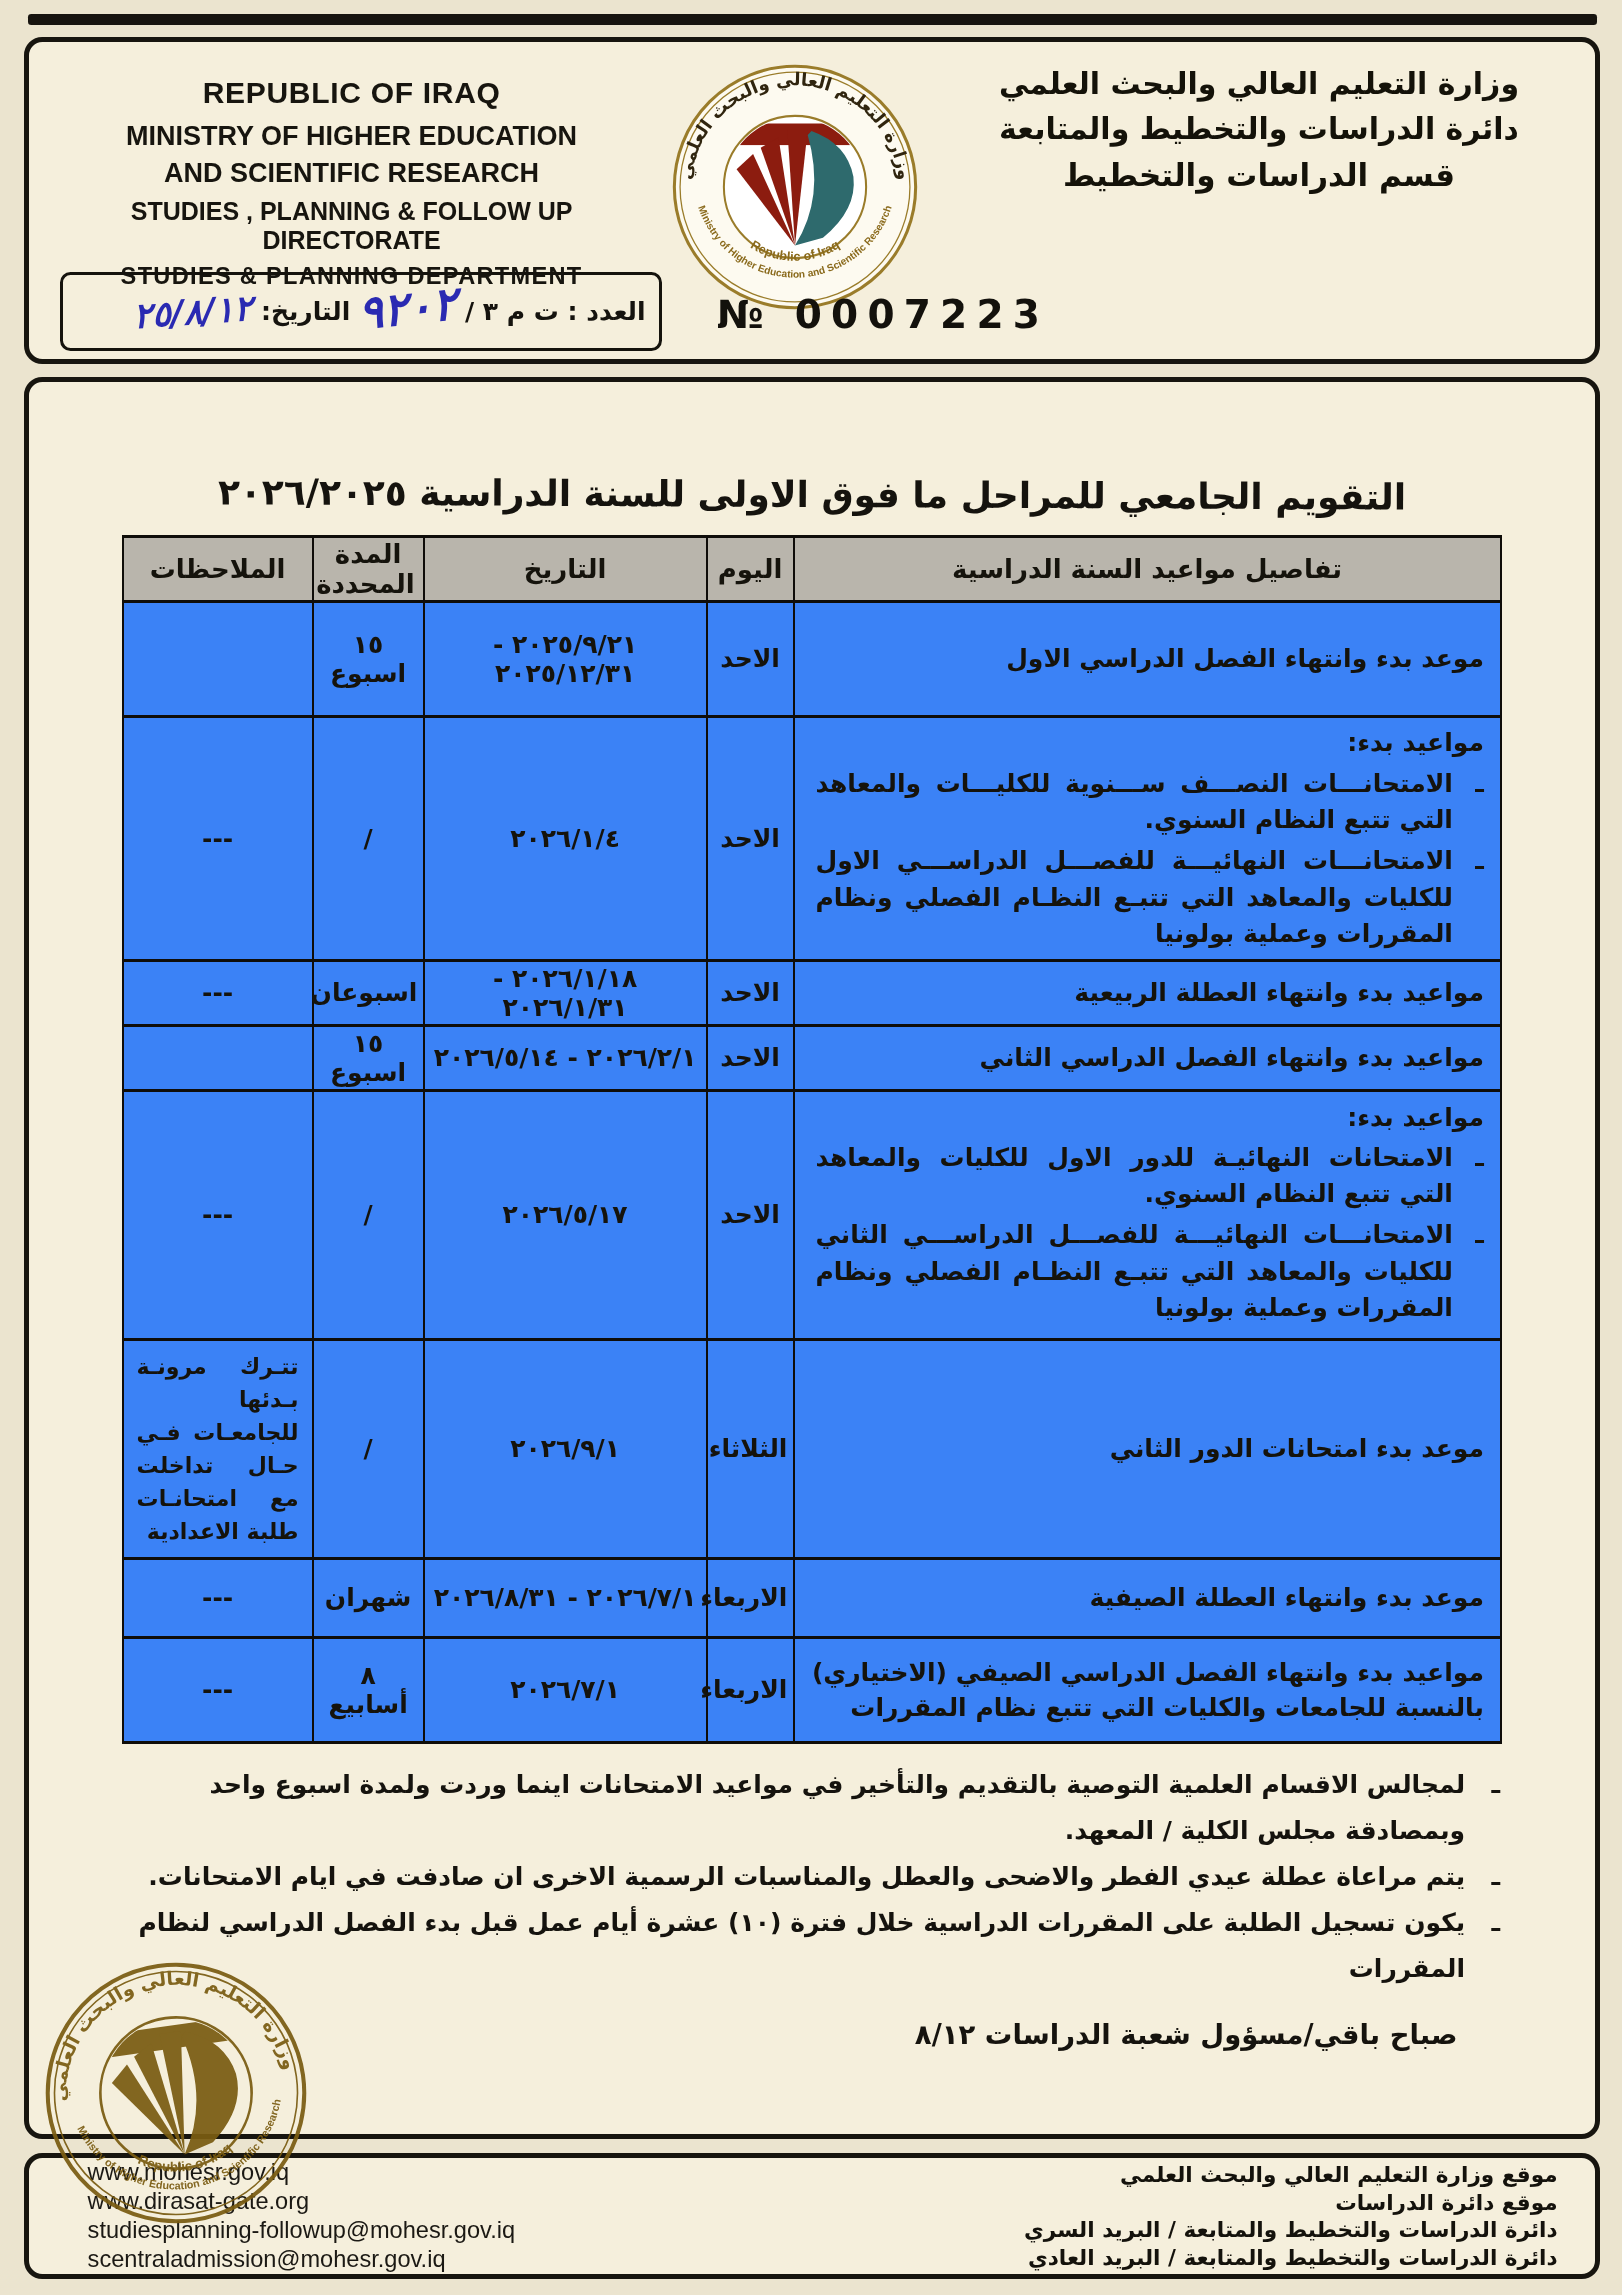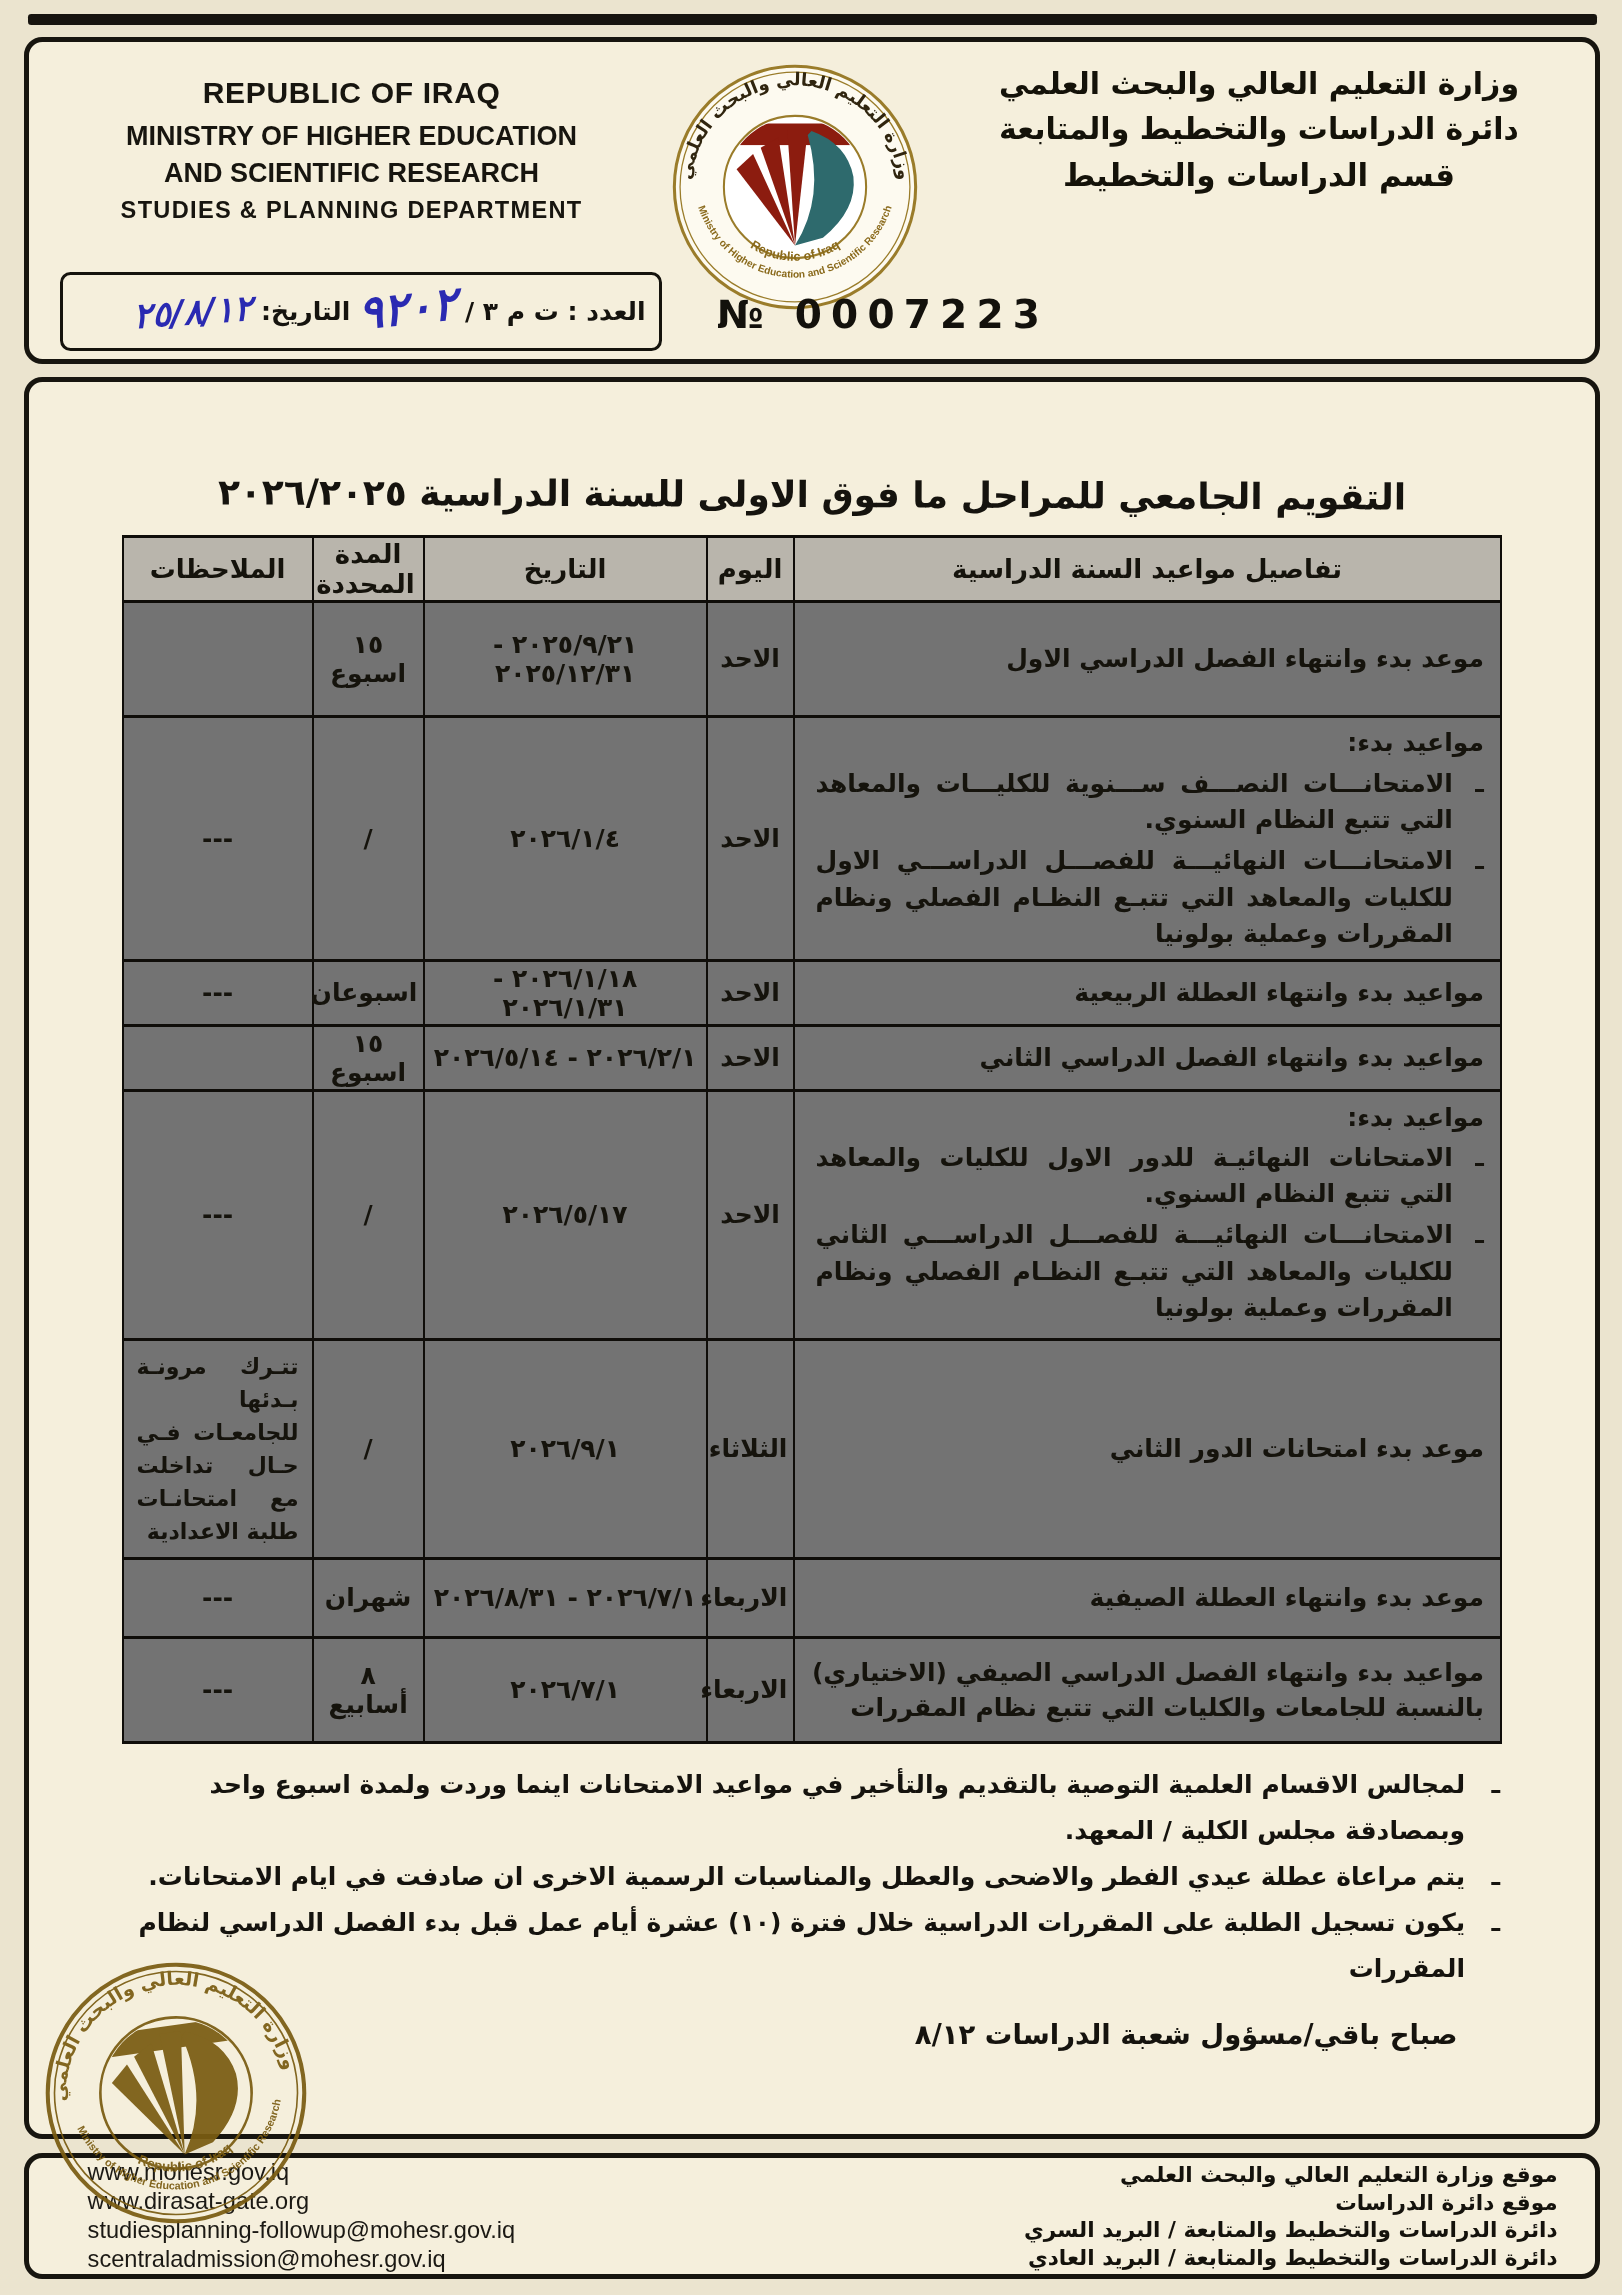--- a/index.html
+++ b/index.html
@@ -49,21 +49,21 @@
   .serial .digits { margin-left:26px; letter-spacing:9.2px; }
 
   
   .doc-title { margin:92px auto 0; text-align:center; direction:rtl;
     font-size:36px; font-weight:bold; transform:rotate(0.25deg); }
 
   table.cal { width:1377px; margin:19.6px auto 0; border-collapse:collapse;
     direction:rtl; table-layout:fixed; font-weight:bold; color:#15130c; }
   .cal th, .cal td { border:2px solid #0f0d09; border-top-width:3.9px; border-bottom-width:3.9px; box-sizing:border-box; }
   .cal th { background:#b9b5ac; height:65px; font-size:26px; padding:0 7.9px; }
-  .cal td { font-size:25px; background:#737373; }
+  .cal td { font-size:25px; background:#3b82f6; }
   td.c-mid { text-align:center; vertical-align:middle; padding:0 5.2px; }
   td.c-det { text-align:right; vertical-align:middle; padding:6.5px 15.7px; line-height:1.4; }
   td.c-det.top { vertical-align:top; padding-top:7.9px; }
   .b-item { display:flex; margin-top:5.2px; line-height:1.45; }
   .bdash { width:31px; flex:none; }
   .b-text { flex:1; text-align:justify; padding-left:5.2px; }
   td.c-note-long { font-size:22px; line-height:1.5; text-align:justify; padding:9.2px 13px; vertical-align:middle; }
   tr.rh1{height:115px} tr.rh2{height:222px} tr.rh3{height:65px}
   tr.rh4{height:65px} tr.rh5{height:249px} tr.rh6{height:196px}
   tr.rh7{height:79px} tr.rh8{height:170px} tr.rh9{height:105px}
@@ -92,20 +92,21 @@
 <div class="page">
 
   <div class="scanline"></div>
 
   <section class="box header-box">
     <div class="hdr-inner">
       <div class="en-block">
         <div class="en1">REPUBLIC OF IRAQ</div>
         <div class="en2">MINISTRY OF HIGHER EDUCATION</div>
         <div class="en3">AND SCIENTIFIC RESEARCH</div>
+        <div class="en4">STUDIES , PLANNING &amp; FOLLOW UP DIRECTORATE</div>
         <div class="en5">STUDIES &amp; PLANNING DEPARTMENT</div>
       </div>
 
       <div class="logo-wrap">
         <svg viewBox="0 0 200 200" width="254" height="254" aria-hidden="true">
           <defs>
             <path id="arcT" d="M 18,102 A 82,82 0 0 1 182,102"></path>
             <path id="arcRep" d="M 38,110 A 64,64 0 0 0 162,110"></path>
             <path id="arcMin" d="M 21,104 A 80,80 0 0 0 179,104"></path>
             <clipPath id="inC">

